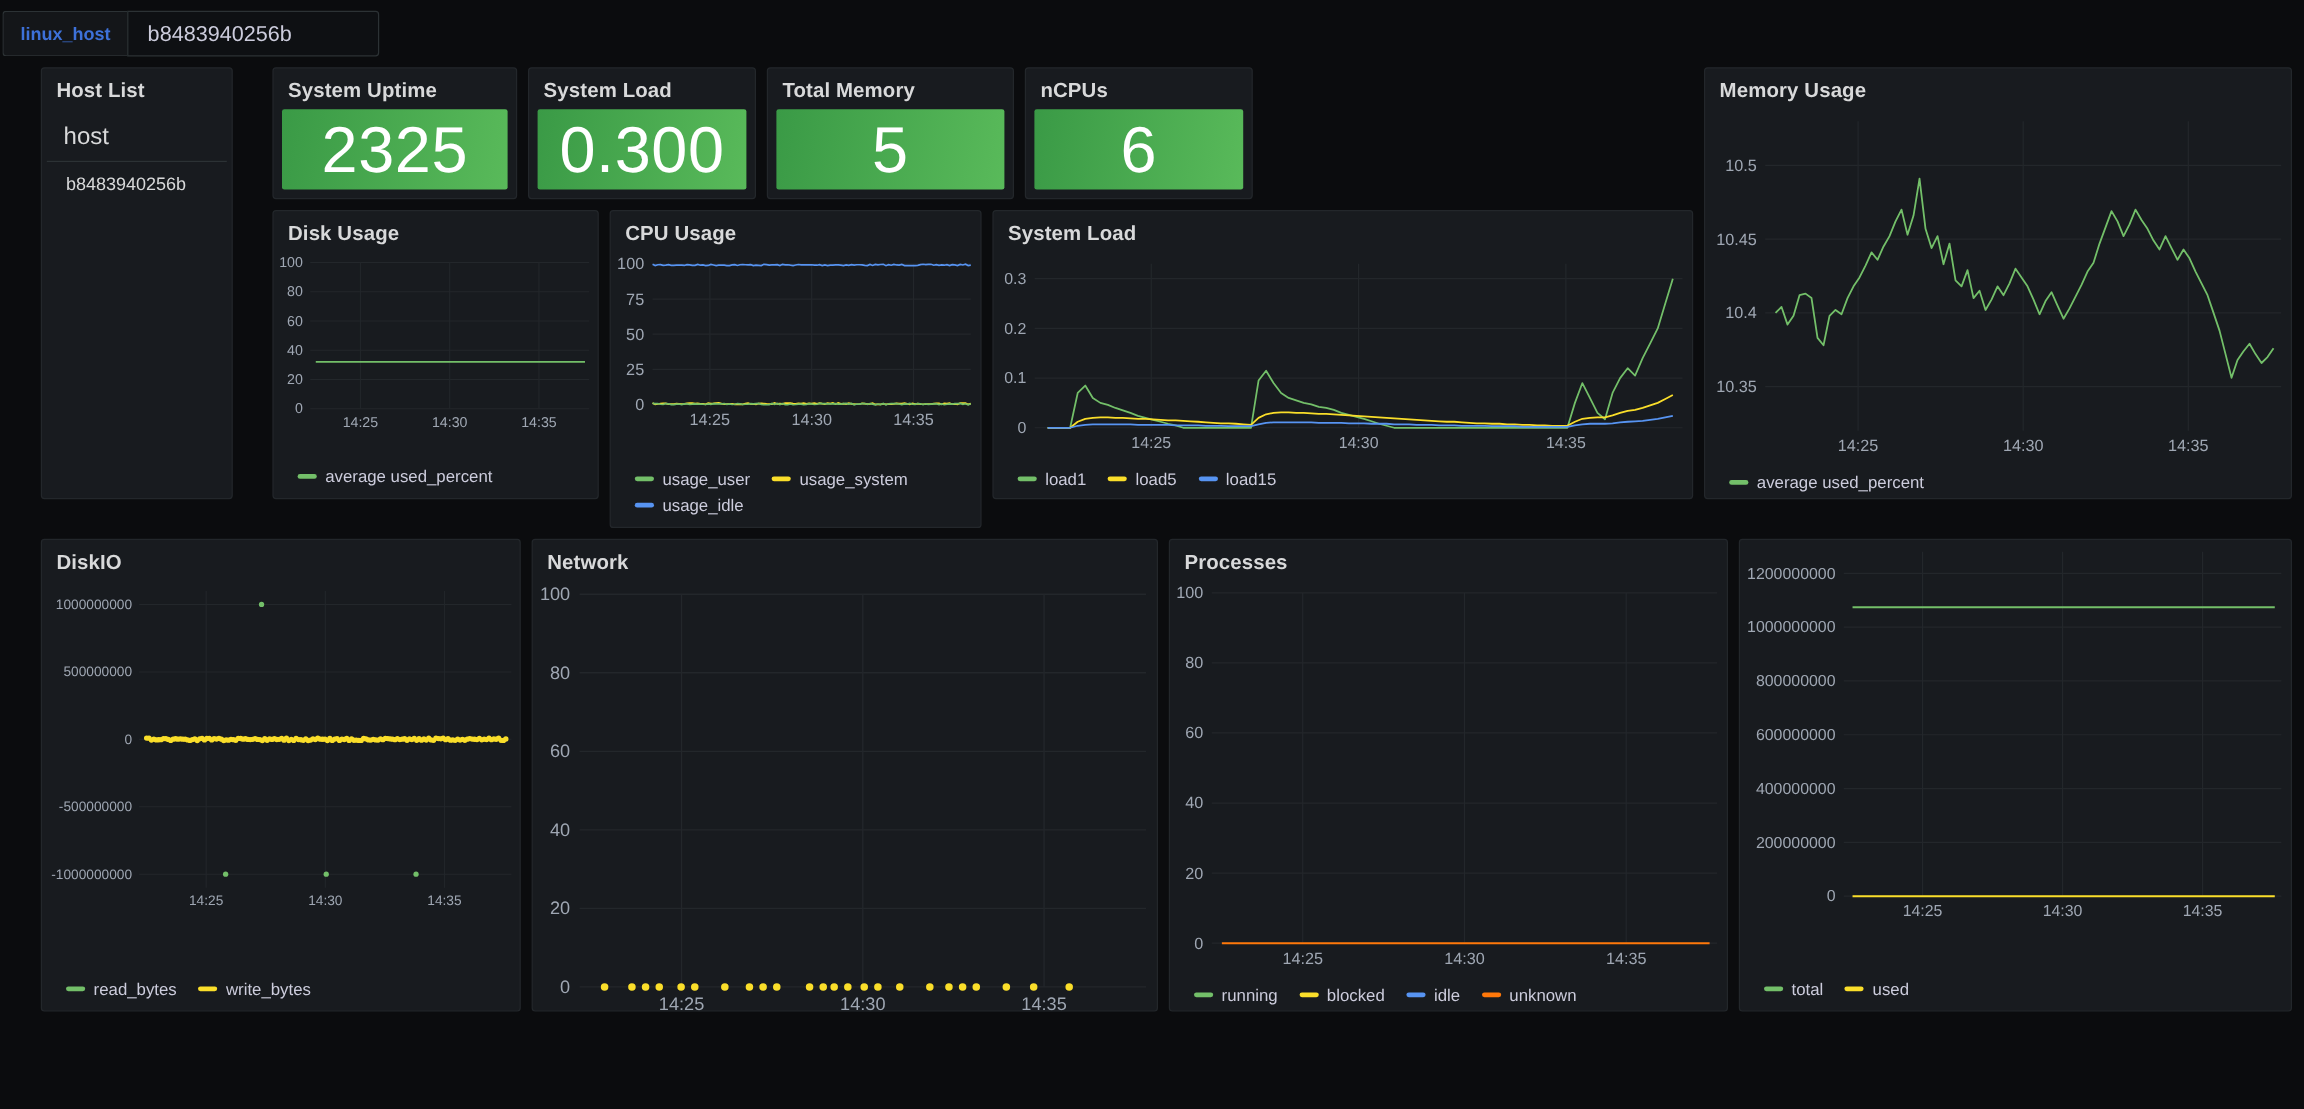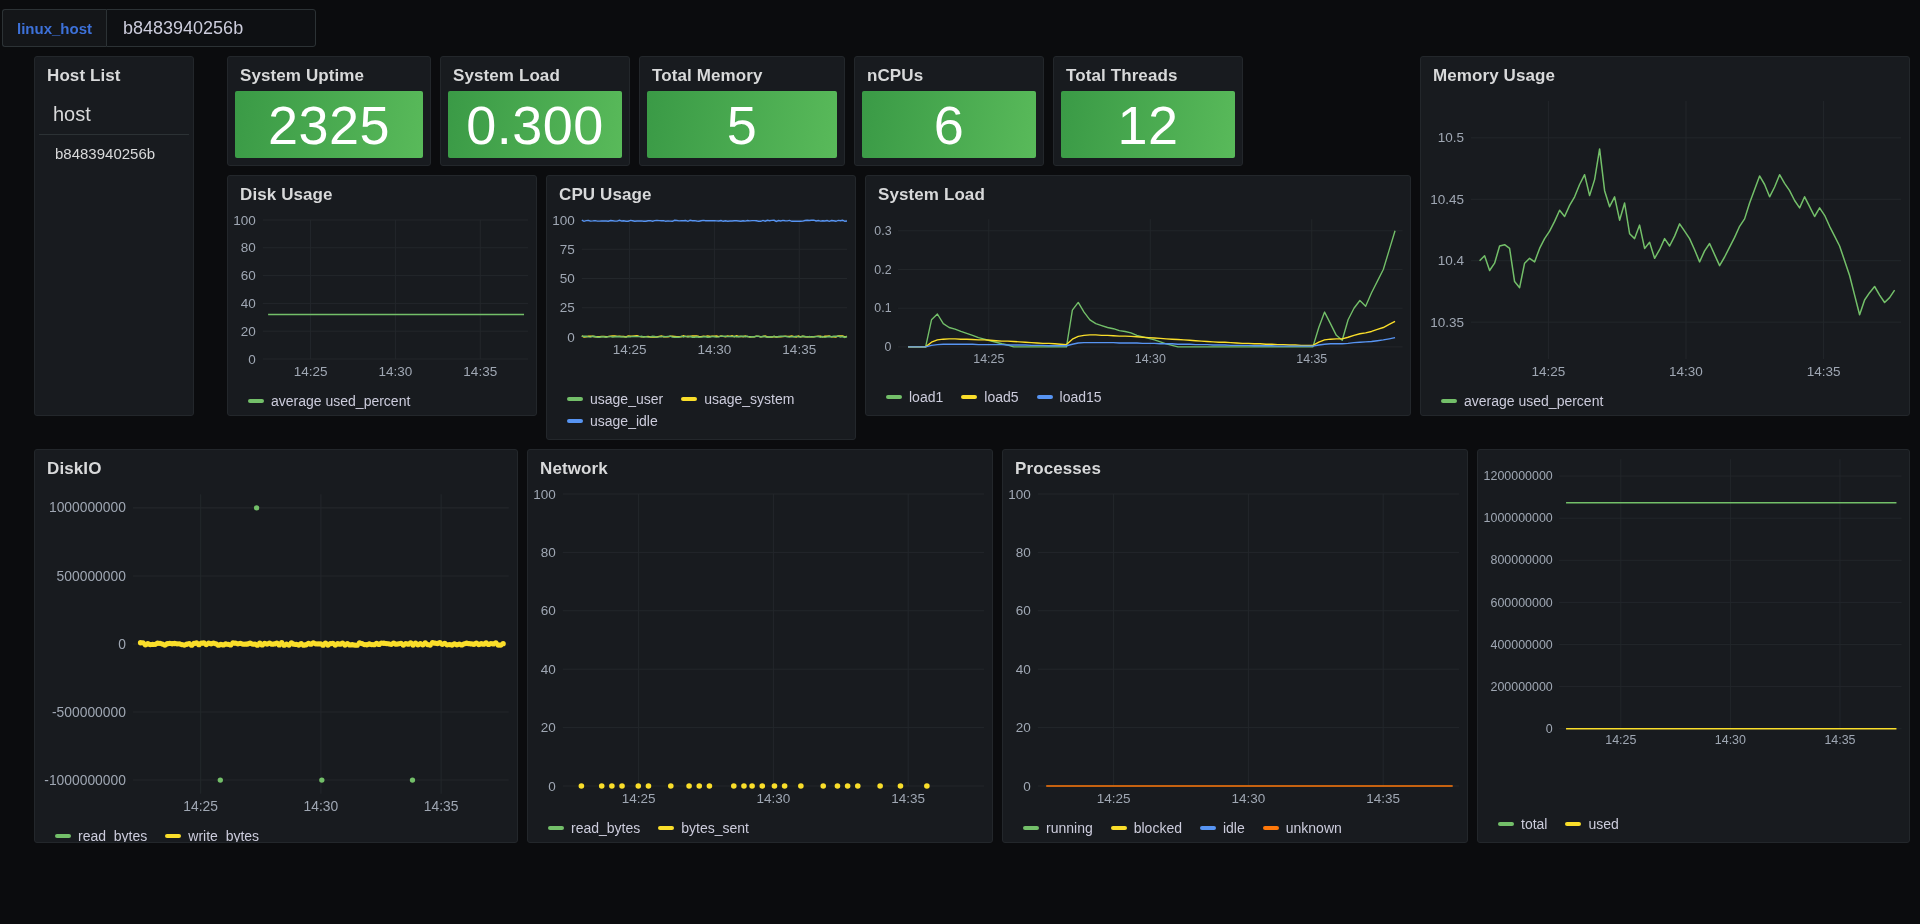--- a/index.html
+++ b/index.html
@@ -156,28 +156,24 @@
           <div class="stat-value">0.300</div>
         </div>
         <div class="panel stat" style="width:206px;height:110px">
           <div class="panel-title">Total Memory</div>
           <div class="stat-value">5</div>
         </div>
         <div class="panel stat" style="width:190px;height:110px">
           <div class="panel-title">nCPUs</div>
           <div class="stat-value">6</div>
         </div>
-        <div class="panel stat" style="width:190px;height:110px">
-          <div class="panel-title">Total Threads</div>
-          <div class="stat-value">12</div>
-        </div>
       </div>
 
       <div class="row">
-        <div class="panel" style="width:310px;height:241px">
+        <div class="panel" style="width:272px;height:241px">
           <div class="panel-title">Disk Usage</div>
           <div class="panel-body"><svg viewBox="0 0 308 175" preserveAspectRatio="none">
                 <line class="grid" x1="34.8" x2="300" y1="149" y2="149"></line>
                 <text class="axis axis-y" x="27.799999999999997" y="153.5">0</text>
                 <line class="grid" x1="34.8" x2="300" y1="121.2" y2="121.2"></line>
                 <text class="axis axis-y" x="27.799999999999997" y="125.7">20</text>
                 <line class="grid" x1="34.8" x2="300" y1="93.4" y2="93.4"></line>
                 <text class="axis axis-y" x="27.799999999999997" y="97.9">40</text>
                 <line class="grid" x1="34.8" x2="300" y1="65.60000000000001" y2="65.60000000000001"></line>
                 <text class="axis axis-y" x="27.799999999999997" y="70.10000000000001">60</text>
@@ -299,21 +295,21 @@
       <div class="legend">
           <span class="legend-item">
             <span class="legend-swatch" style="background: rgb(115, 191, 105);"></span>
             <span>average used_percent</span>
           </span>
         </div>
     </div>
   </div>
 
   <div class="row">
-    <div class="panel" style="width:484px;height:394px">
+    <div class="panel" style="width:400px;height:394px">
       <div class="panel-title">DiskIO</div>
       <div class="panel-body"><svg viewBox="0 0 470 328" preserveAspectRatio="none">
             <line class="grid" x1="95.6" x2="462" y1="288.72727272727275" y2="288.72727272727275"></line>
             <text class="axis axis-y" x="88.6" y="293.22727272727275">-1000000000</text>
             <line class="grid" x1="95.6" x2="462" y1="222.36363636363637" y2="222.36363636363637"></line>
             <text class="axis axis-y" x="88.6" y="226.86363636363637">-500000000</text>
             <line class="grid" x1="95.6" x2="462" y1="156" y2="156"></line>
             <text class="axis axis-y" x="88.6" y="160.5">0</text>
             <line class="grid" x1="95.6" x2="462" y1="89.63636363636363" y2="89.63636363636363"></line>
             <text class="axis axis-y" x="88.6" y="94.13636363636363">500000000</text>
@@ -484,21 +480,21 @@
           <span class="legend-item">
             <span class="legend-swatch" style="background: rgb(115, 191, 105);"></span>
             <span>read_bytes</span>
           </span>
           <span class="legend-item">
             <span class="legend-swatch" style="background: rgb(250, 222, 42);"></span>
             <span>write_bytes</span>
           </span>
         </div>
     </div>
-    <div class="panel" style="width:466px;height:394px">
+    <div class="panel" style="width:522px;height:394px">
       <div class="panel-title">Network</div>
       <div class="panel-body"><svg viewBox="0 0 464 328" preserveAspectRatio="none">
             <line class="grid" x1="34.8" x2="456" y1="302" y2="302"></line>
             <text class="axis axis-y" x="27.799999999999997" y="306.5">0</text>
             <line class="grid" x1="34.8" x2="456" y1="243.6" y2="243.6"></line>
             <text class="axis axis-y" x="27.799999999999997" y="248.1">20</text>
             <line class="grid" x1="34.8" x2="456" y1="185.2" y2="185.2"></line>
             <text class="axis axis-y" x="27.799999999999997" y="189.7">40</text>
             <line class="grid" x1="34.8" x2="456" y1="126.80000000000001" y2="126.80000000000001"></line>
             <text class="axis axis-y" x="27.799999999999997" y="131.3">60</text>

